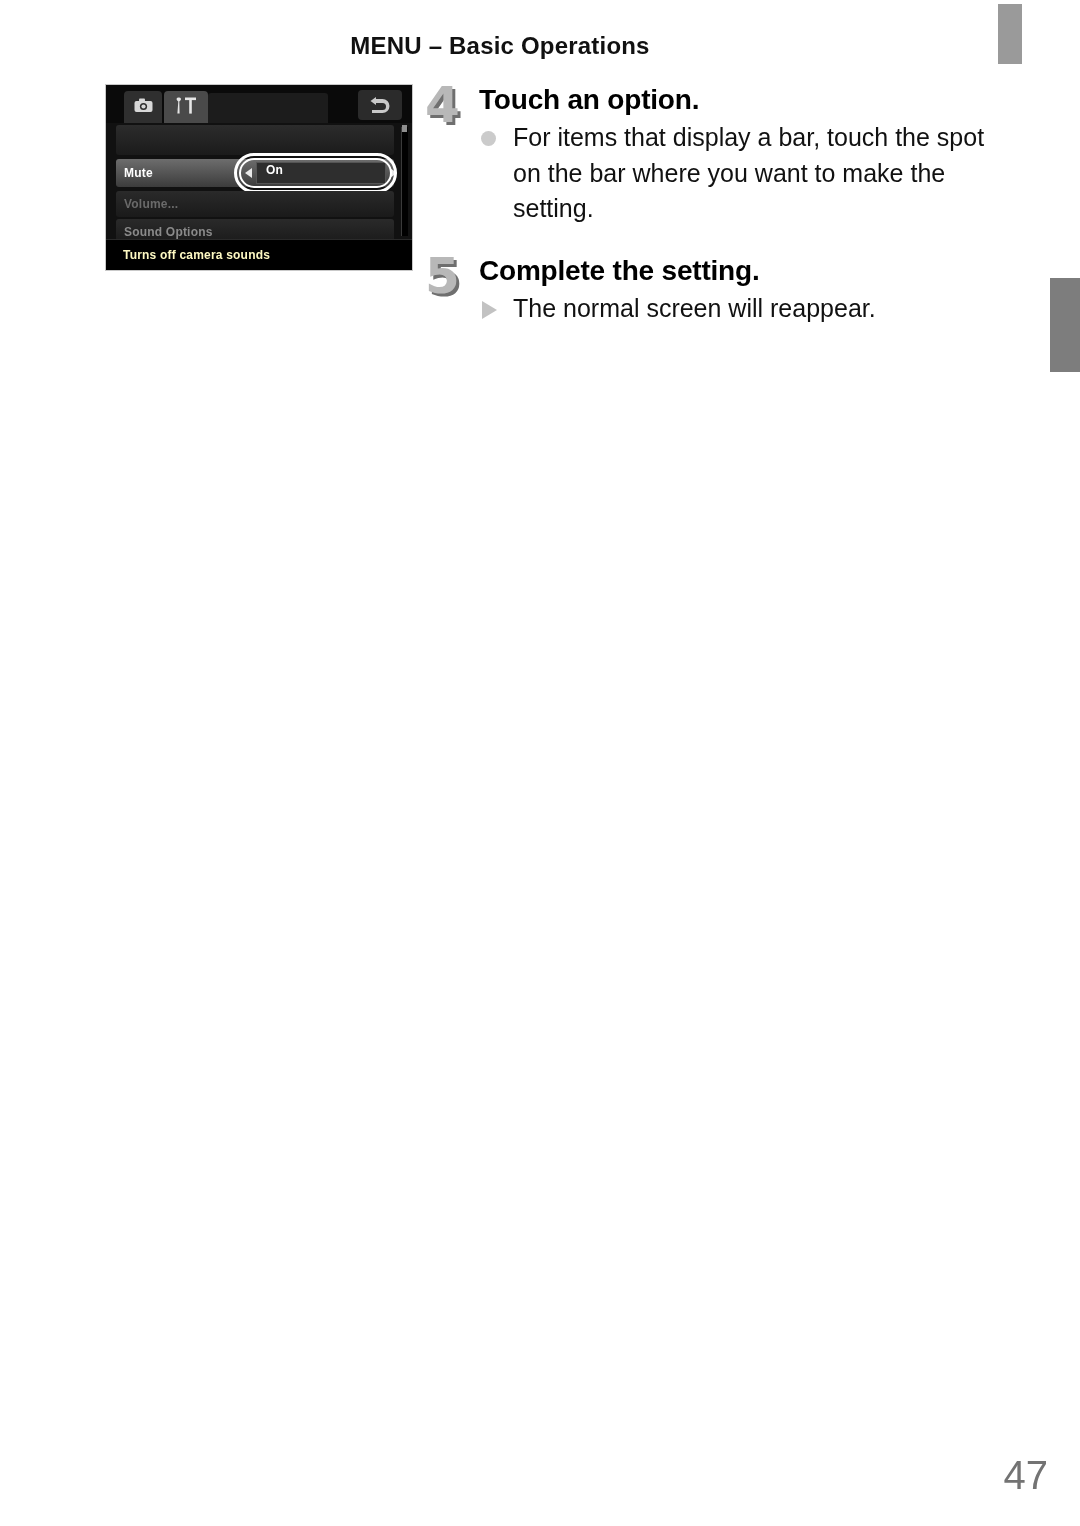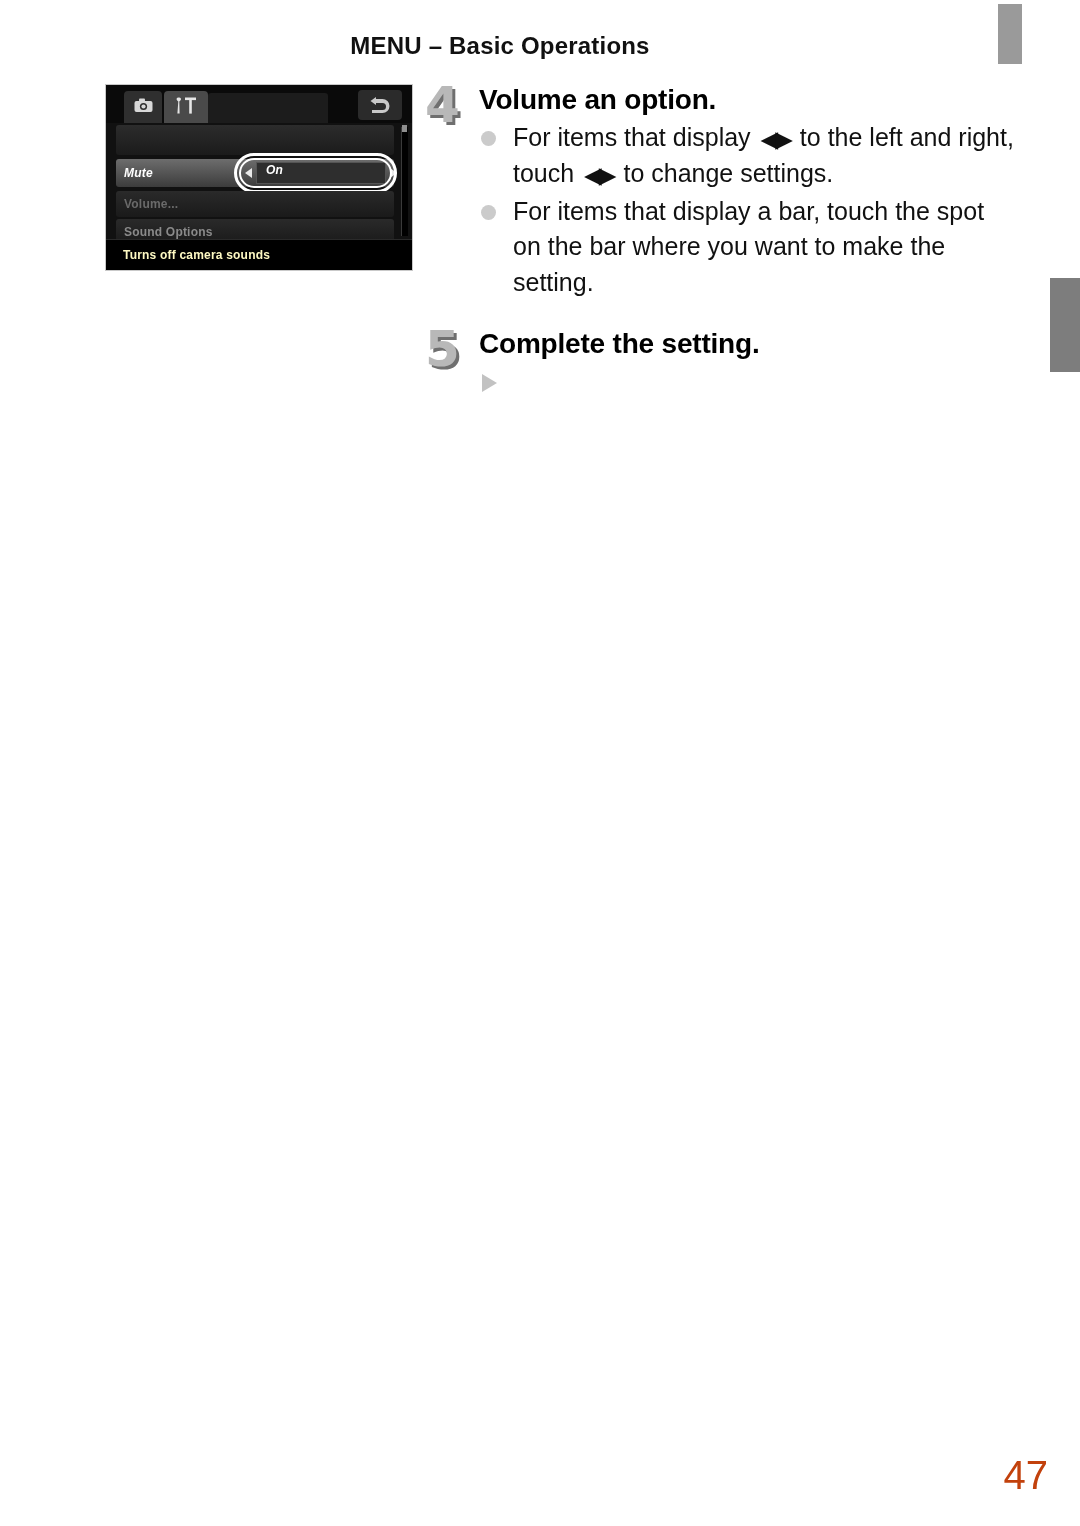--- a/index.html
+++ b/index.html
@@ -134,21 +134,20 @@
     top: 2px;
     background: linear-gradient(#2c2c2c, #1b1b1b);
     border-radius: 3px;
     height: 30px;
   }
   .cam-row-mute {
     top: 36px;
     height: 28px;
     background: linear-gradient(#6d6d6d, #3c3c3c);
     border-radius: 3px;
-    font-style: italic;
   }
   .cam-row-volume {
     top: 68px;
     height: 26px;
     background: linear-gradient(#2a2a2a, #1a1a1a);
     border-radius: 3px;
   }
   .cam-row-volume .label { color: #6a6a6a; }
   .cam-row-sound {
     top: 96px;
@@ -313,21 +312,21 @@
     vertical-align: -3px;
     padding: 0 1px;
   }
 
   
   .page-number {
     position: absolute;
     right: 32px;
     bottom: 28px;
     font-size: 40px;
-    color: #c2410c;
+    color: #737373;
     font-family: "Liberation Sans", sans-serif;
   }
 </style>
 </head>
 <body>
 
 <div class="header">MENU – Basic Operations</div>
 <div class="tab-marker-top"></div>
 <div class="tab-marker-side"></div>
 
@@ -396,41 +395,38 @@
   <div class="cam-hint">
     <span>Turns off camera sounds</span>
   </div>
 </div>
 
 <div class="steps">
 
   <div class="step">
     <div class="step-num">4</div>
     <div class="step-body">
-      <h2 class="step-title">Volume an option.</h2>
+      <h2 class="step-title">Touch an option.</h2>
       <ul class="bullet-list">
-        <li class="bullet">
-          <span class="dot"></span>
-          <span><span>For items that display </span><span class="glyph-lr">◀▶</span><span> to the left and right, touch </span><span class="glyph-lr">◀▶</span><span> to change settings.</span></span>
-        </li>
         <li class="bullet">
           <span class="dot"></span>
           <span>For items that display a bar, touch the spot on the bar where you want to make the setting.</span>
         </li>
       </ul>
     </div>
   </div>
 
   <div class="step">
     <div class="step-num">5</div>
     <div class="step-body">
       <h2 class="step-title">Complete the setting.</h2>
       <ul class="bullet-list">
         <li class="bullet">
           <span class="tri"></span>
+          <span>The normal screen will reappear.</span>
         </li>
       </ul>
     </div>
   </div>
 
 </div>
 
 <div class="page-number">47</div>
 
 </body></html>

